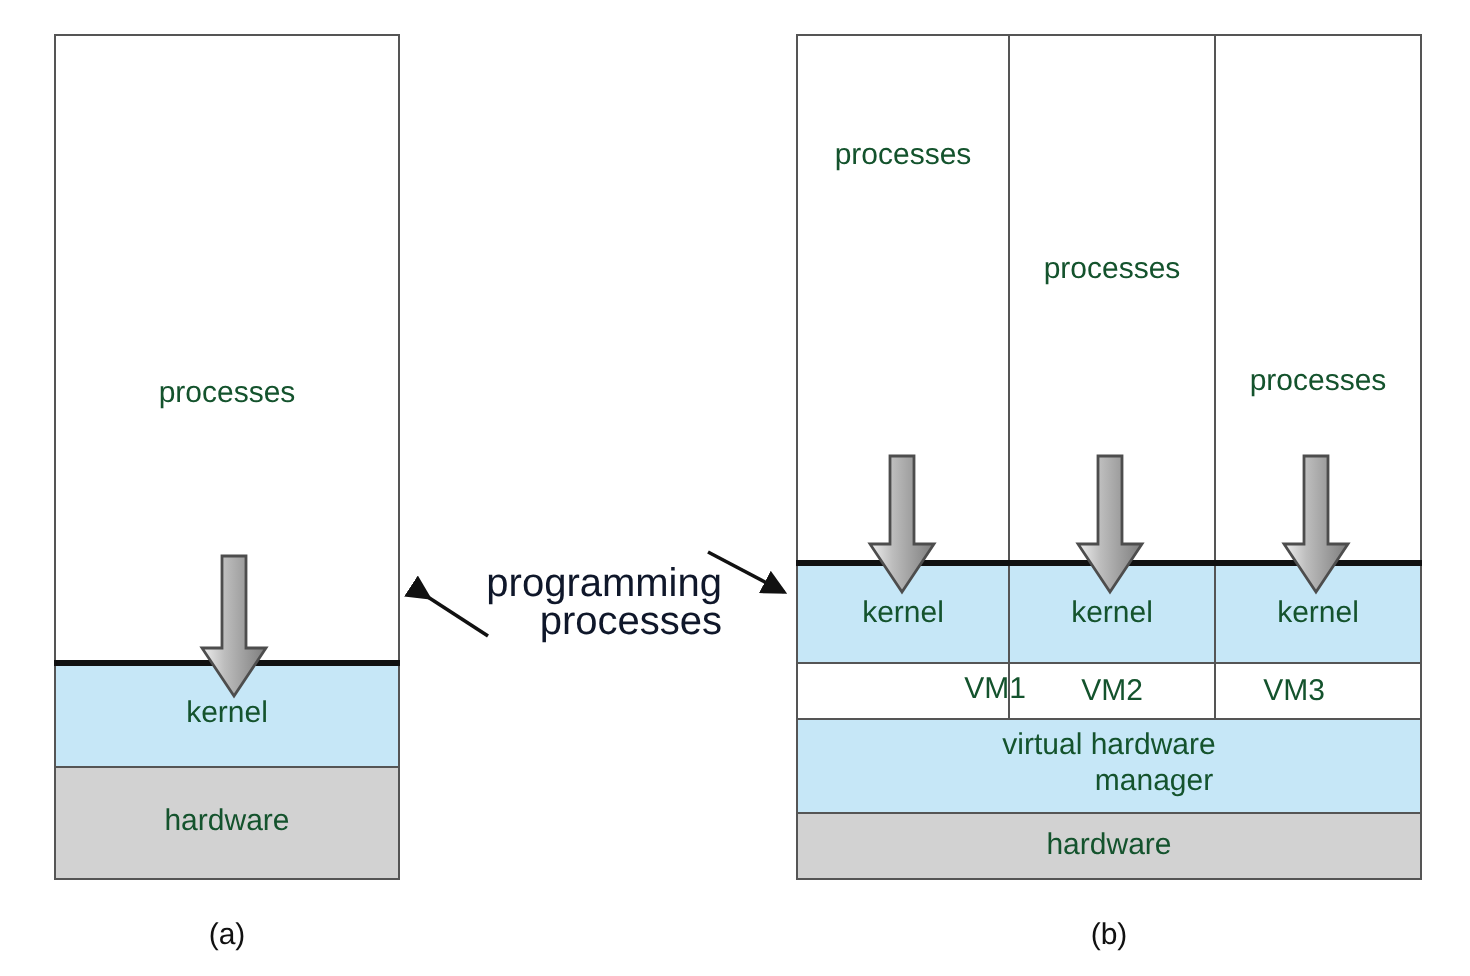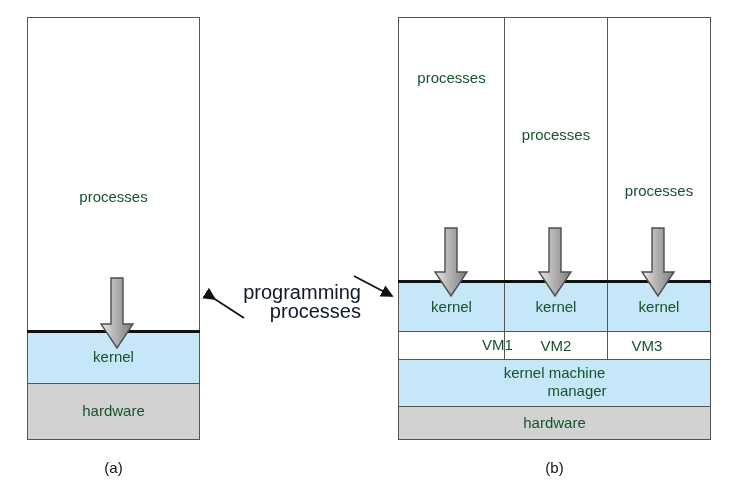--- a/index.html
+++ b/index.html
@@ -200,21 +200,21 @@
     <div class="label centered" style="left:607px; top:182px; width:104px;">processes</div>
 
     <div class="label centered" style="left:398px; top:298px; width:107px;">kernel</div>
     <div class="label centered" style="left:504px; top:298px; width:104px;">kernel</div>
     <div class="label centered" style="left:607px; top:298px; width:104px;">kernel</div>
 
     <div class="label centered" style="left:398px; top:336px; width:107px;margin-left:46px;">VM1</div>
     <div class="label centered" style="left:504px; top:337px; width:104px;">VM2</div>
     <div class="label centered" style="left:607px; top:337px; width:80px;">VM3</div>
 
-    <div class="label centered" style="left:398px; top:364px; width:313px;">kernel machine</div>
+    <div class="label centered" style="left:398px; top:364px; width:313px;">virtual hardware</div>
     <div class="label centered" style="left:398px; top:382px; width:358px;">manager</div>
 
     <div class="label centered" style="left:398px; top:414px; width:313px;">hardware</div>
 
     <div class="caption" style="left:398px; top:459px; width:313px;">(b)</div>
   </div>
 
 </div>
 
 </body></html>

